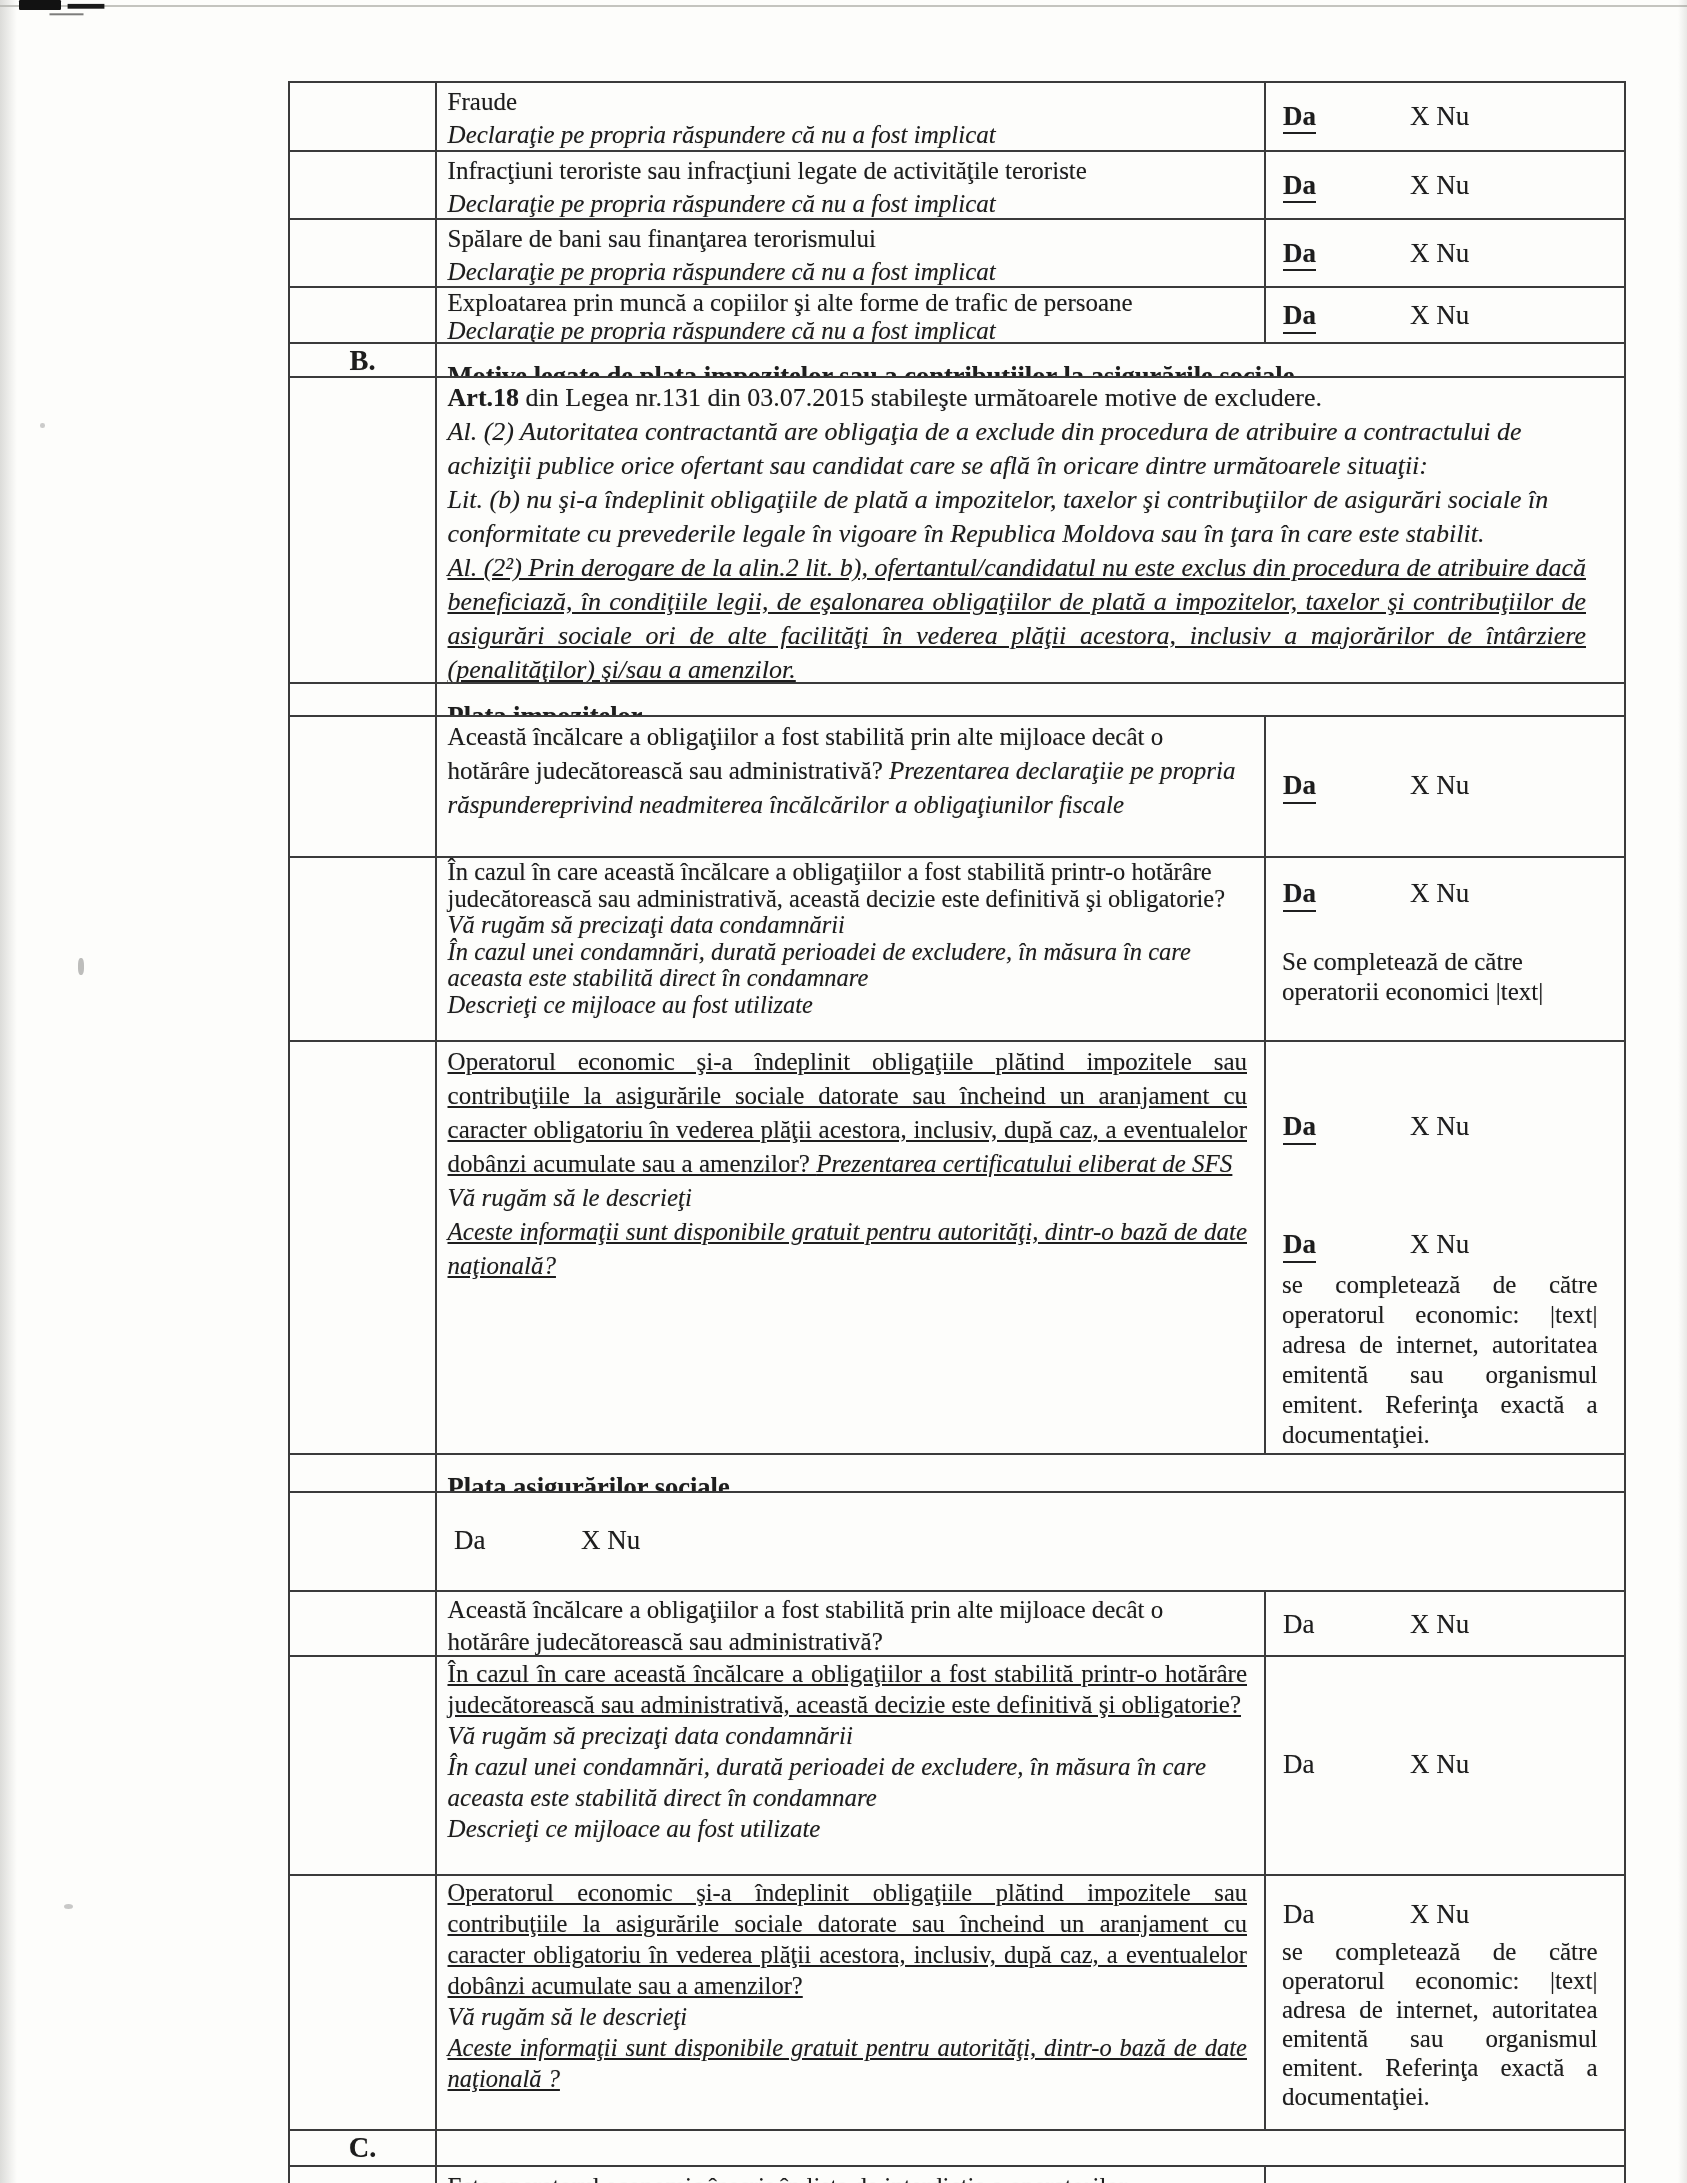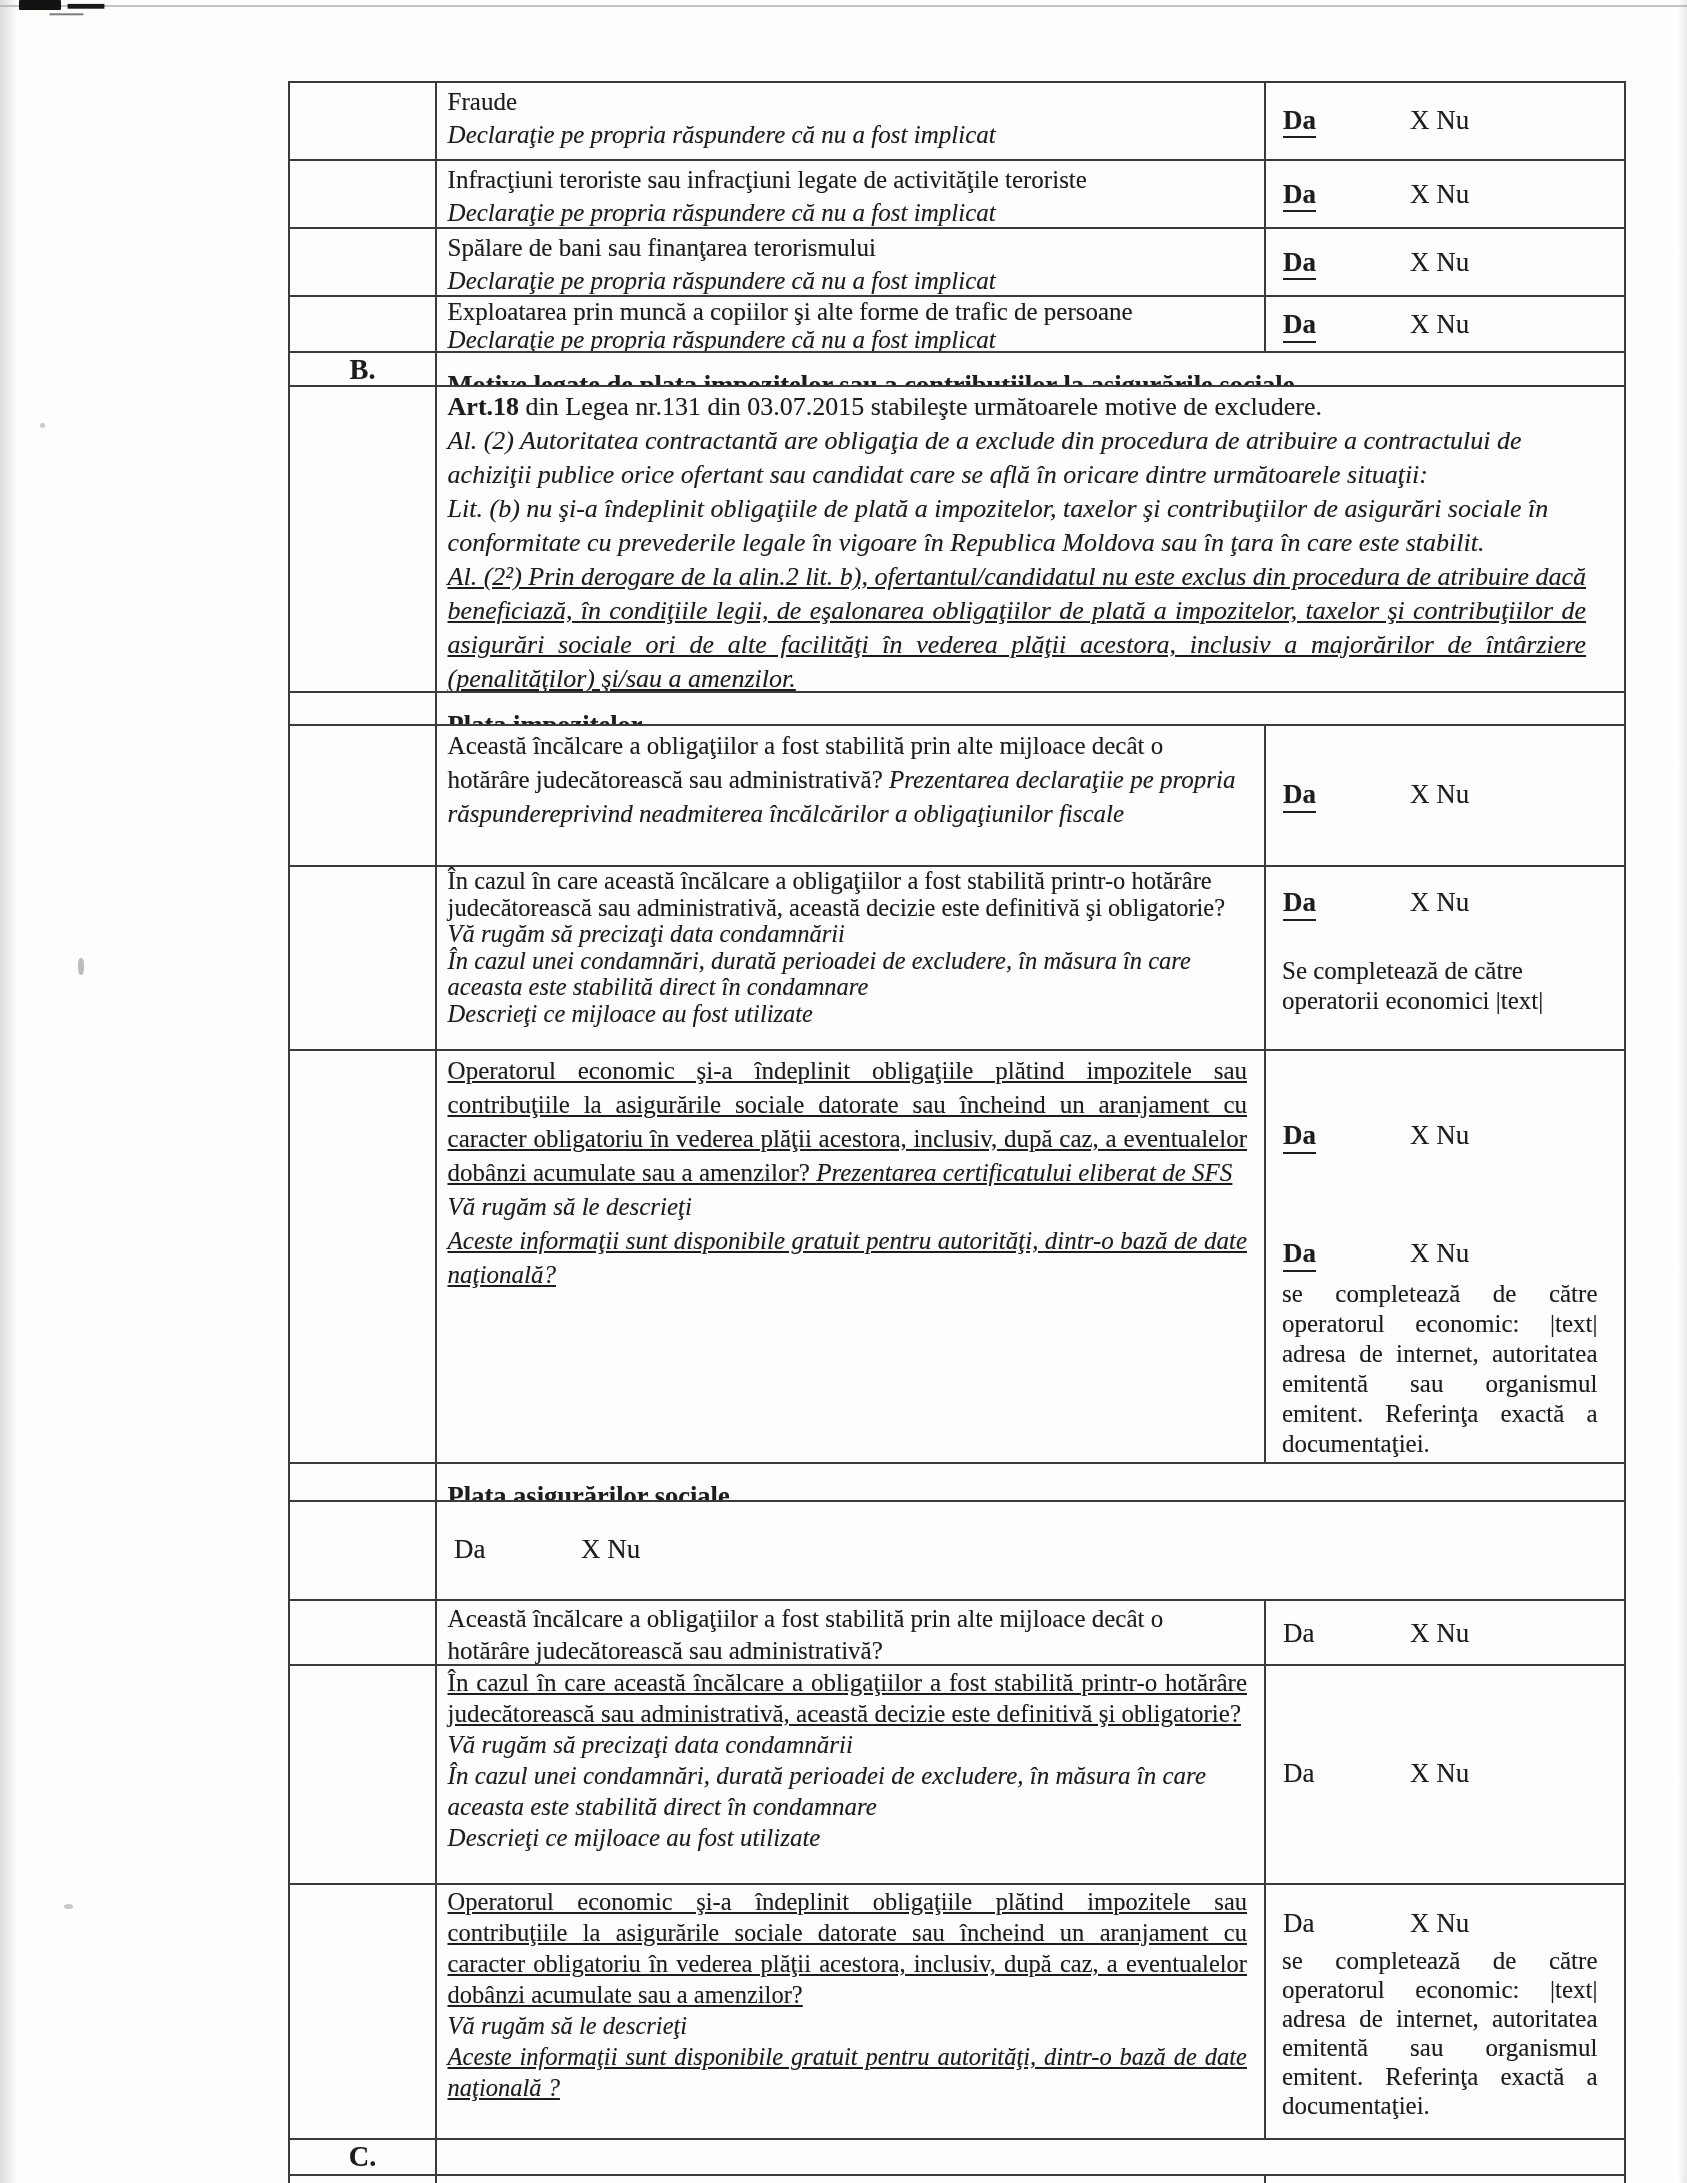--- a/index.html
+++ b/index.html
@@ -46,21 +46,21 @@
   p{margin:0;padding:0;}
 
   .ans{position:relative;height:33px;flex:none;}
   .ans .da{position:absolute;left:17px;top:0;}
   .ans .nu{position:absolute;left:144px;top:0;}
   .da.bold{font-weight:bold;border-bottom:2.6px solid #1f1f1f;padding-bottom:0.7px;}
 
   .note{font-size:25px;padding-left:16px;padding-right:26.5px;}
 
   
-  .r1{height:78px;} .r2{height:68px;} .r3{height:68px;} .r4{height:56px;}
+  .r1{height:69px;} .r2{height:68px;} .r3{height:68px;} .r4{height:56px;}
   .r5{height:34px;}  .r6{height:306px;} .r7{height:33px;}  .r8{height:141px;}
   .r9{height:184px;} .r10{height:413px;} .r11{height:38px;} .r12{height:99px;}
   .r13{height:65px;} .r14{height:219px;} .r15{height:255px;} .r16{height:36px;}
   .r17{height:41px;}
 
   .r4 .c2{line-height:28px;padding-top:0.7px;}
   .r5 .c2,.r7 .c2,.r11 .c2,.r16 .c2{display:flex;align-items:center;padding-top:16px;}
   .r6 .c2{font-size:26px;line-height:34px;padding-right:38px;padding-top:3.3px;}
   .r8 .c2{line-height:34px;padding-top:3.3px;}
   .r9 .c2{font-size:24.5px;line-height:26.5px;padding-top:1.3px;}

